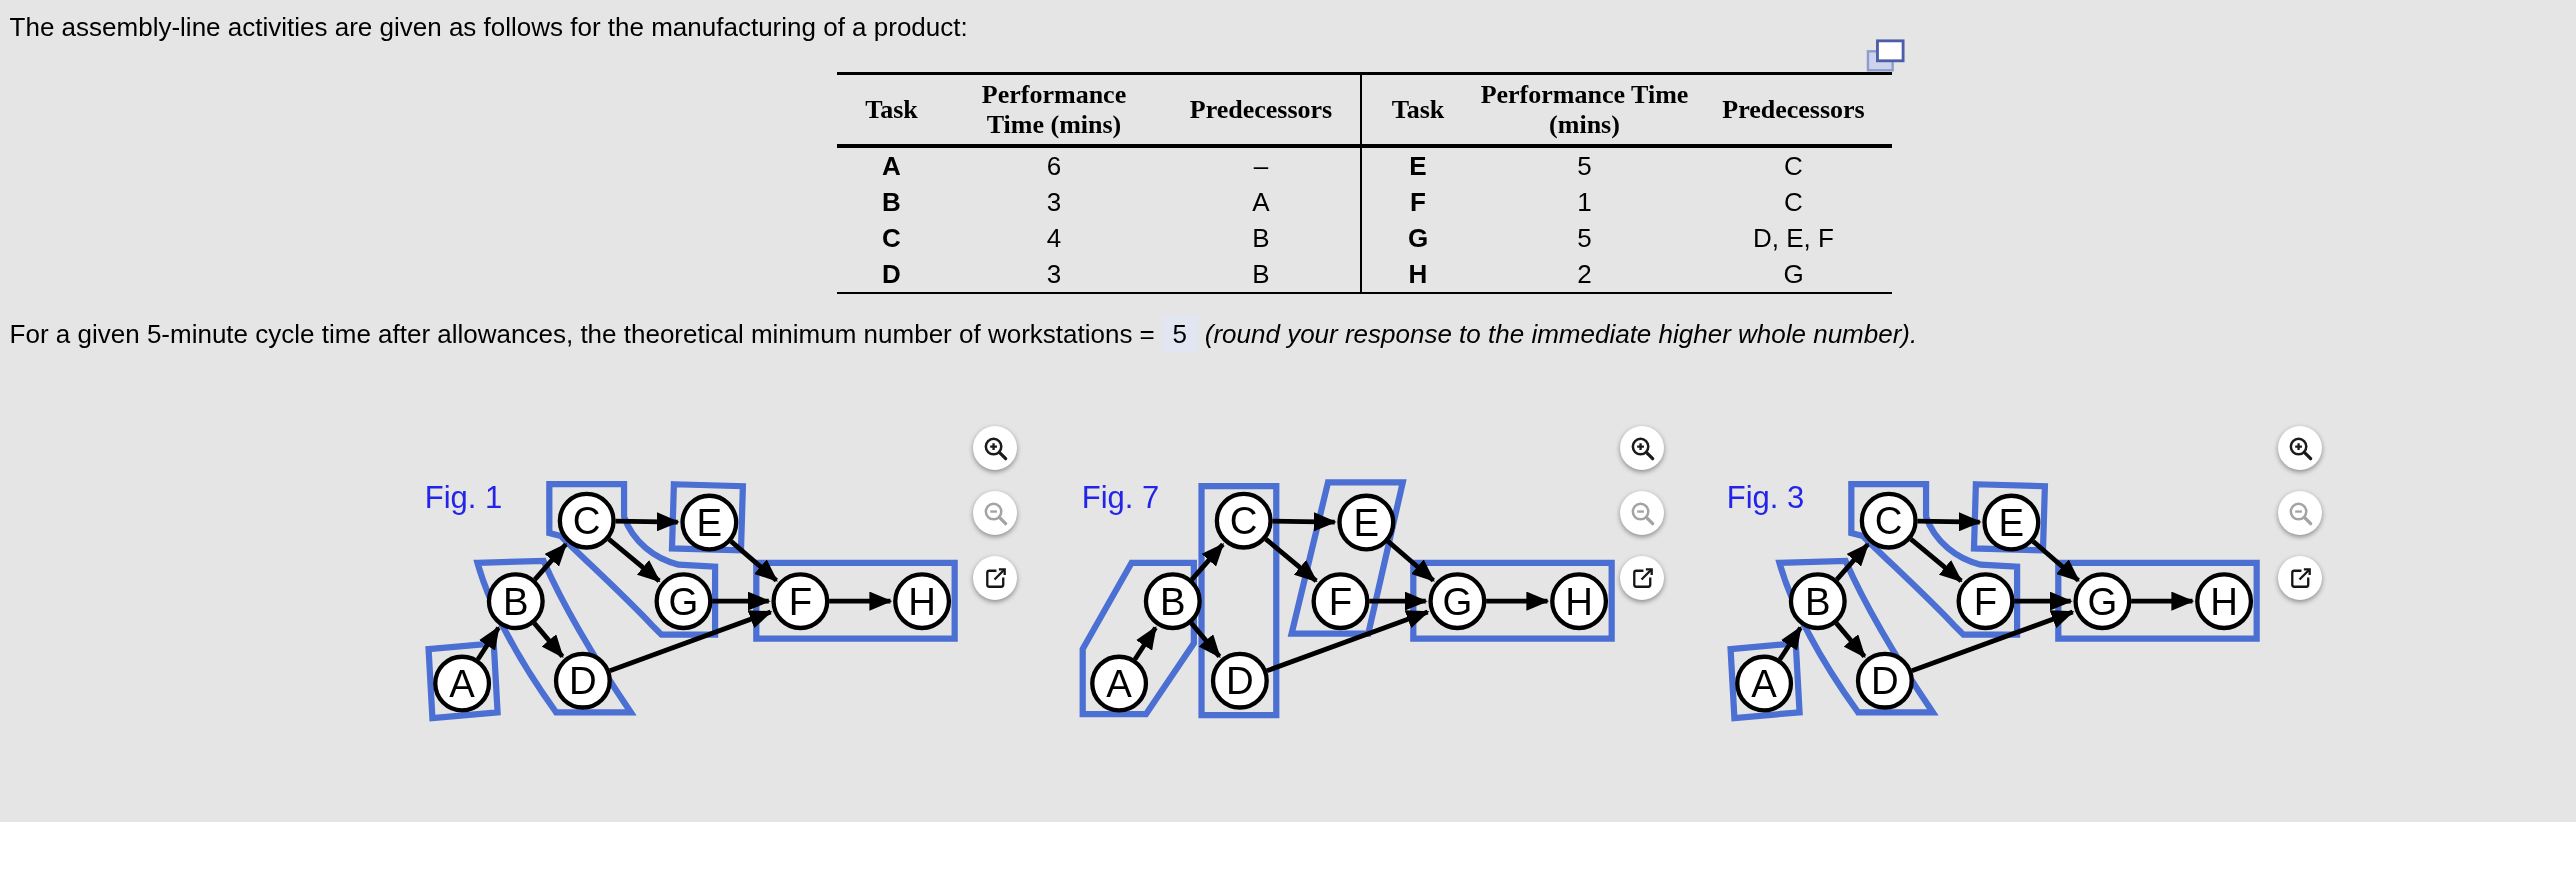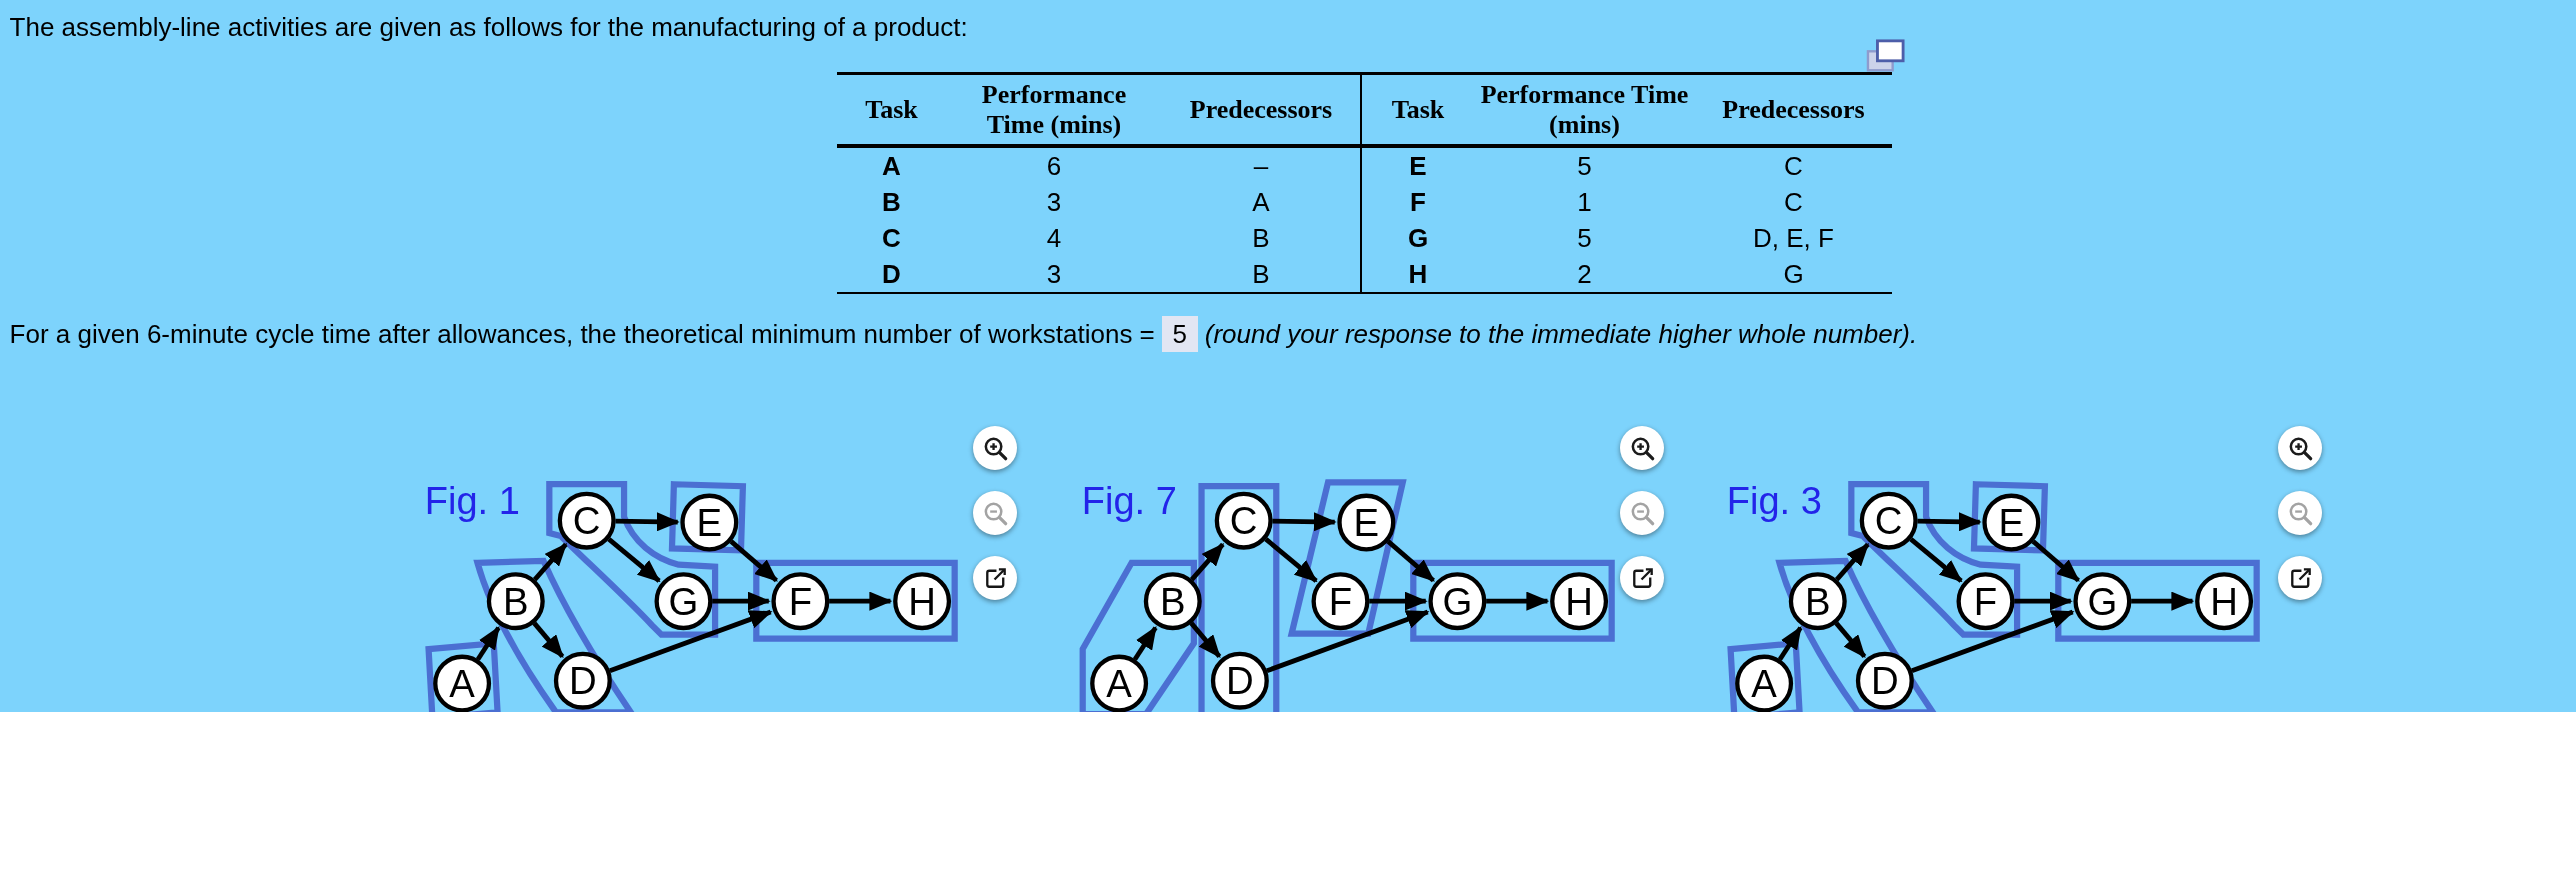--- a/index.html
+++ b/index.html
@@ -1,36 +1,36 @@
 <!DOCTYPE html>
 <html><head>
 <meta charset="utf-8">
 <style>
   html,body{margin:0;padding:0;background:#fff;}
-  .page{position:relative;width:2576px;height:712px;background:#7dd3fc;overflow:hidden;
+  .page{position:relative;width:2576px;height:822px;background:#e5e5e5;overflow:hidden;
         font-family:"Liberation Sans","DejaVu Sans",sans-serif;font-size:26px;color:#000;}
   .abs{position:absolute;}
   p{margin:0;}
   .it{font-style:italic;}
   .hl{background:#e2e6f3;padding:2.9px 10.5px;}
   .hl-wide{background:#e2e6f3;padding:2.9px 12.5px;}
 
   
   .tablewrap{display:flex;border-top:3.8px solid #000;border-bottom:2.9px solid #000;}
   .tablewrap table{border-collapse:collapse;font-size:26px;}
   .left-half{border-right:2.9px solid #000;}
   .tablewrap th{height:69px;vertical-align:middle;text-align:center;font-weight:bold;
       line-height:1.15;border-bottom:4.8px solid #000;padding:0 5.8px;font-family:Liberation Serif, serif;}
   .tablewrap td{height:36px;text-align:center;padding:0 5.8px;}
   .tablewrap tbody td:first-child{font-weight:bold;}
 
   
   .fig{position:absolute;width:551px;height:302px;}
   .fig svg{position:absolute;left:0;top:0;}
-  .fig-label{position:absolute;left:5.8px;top:15.3px;font-size:38px;color:#2324e9;}
+  .fig-label{position:absolute;left:5.8px;top:15.3px;font-size:31px;color:#2324e9;}
   .wsbox{fill:none;stroke:#4b6fd2;stroke-width:6.5;stroke-linejoin:miter;}
   .arrowline{stroke:#000;stroke-width:5;}
   .node{fill:#fff;stroke:#000;stroke-width:4.5;}
   .nodetxt{font-size:40px;fill:#000;text-anchor:middle;}
 
   
   .tools{position:absolute;width:44px;}
   .tool{width:44px;height:44px;border-radius:50%;border:none;background:#fff;padding:0;
         margin:0 0 21px 0;display:flex;align-items:center;justify-content:center;
         box-shadow:0 1.9px 5.8px rgba(0,0,0,.40);cursor:pointer;}
@@ -131,21 +131,21 @@
           <tr>
             <td>H</td>
             <td>2</td>
             <td>G</td>
           </tr>
         </tbody>
     </table>
   </div>
 
   <p class="abs" style="left:9.6px;top:319px;">
-    <span>For a given 6-minute cycle time after allowances, the theoretical minimum number of workstations =</span>
+    <span>For a given 5-minute cycle time after allowances, the theoretical minimum number of workstations =</span>
     <span class="hl">5</span>
     <span class="it">(round your response to the immediate higher whole number).</span>
   </p>
 
 
   <div class="fig" style="left:419px;top:465px;">
     <svg width="551" height="302" viewBox="0 0 575 315" style="font-size:27px">
         <path d="M 10,192 L 78,186 L 82,258 L 14,264 Z" class="wsbox"></path>
         <path d="M 61,102 L 130,100 C 152,150 186,206 221,258 L 143,258 C 110,212 77,158 61,102 Z" class="wsbox"></path>
         <path d="M 136,20 L 214,20 L 214,54 C 223,80 246,98 271,104 L 309,106 L 309,177 L 253,177 L 243,167 C 214,136 172,98 148,74 L 136,71 Z" class="wsbox"></path>

